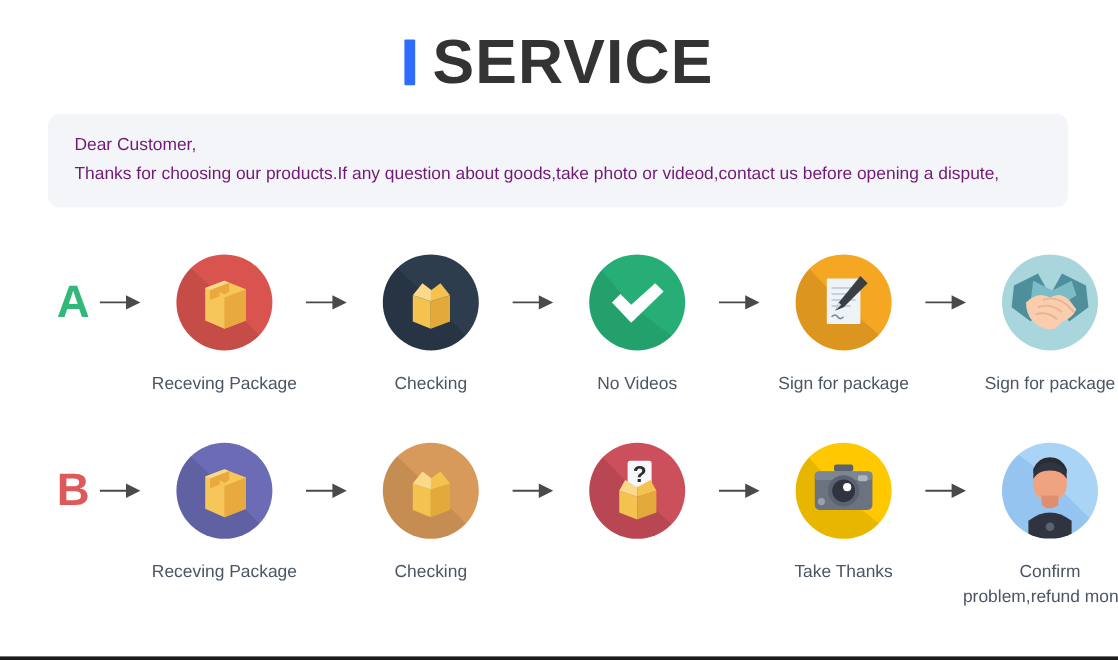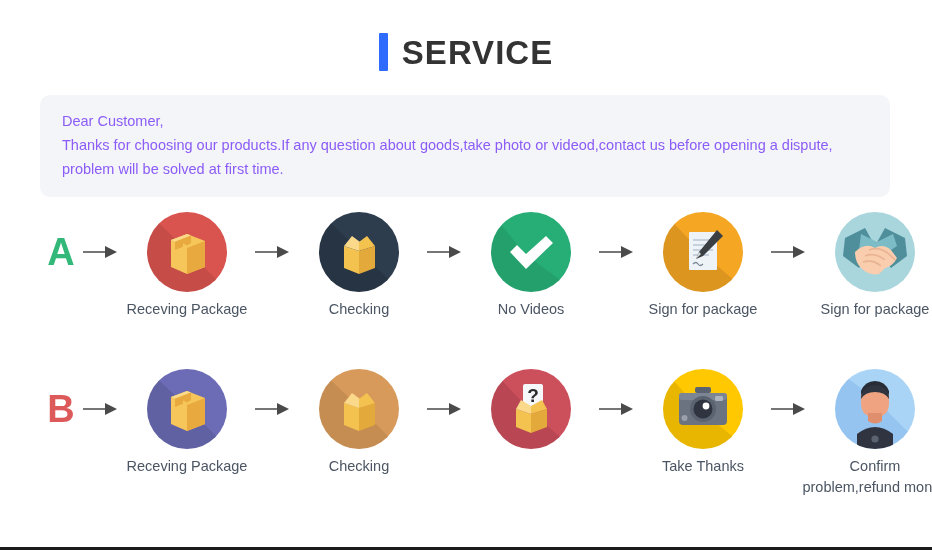--- a/index.html
+++ b/index.html
@@ -24,41 +24,41 @@
     padding-top: 24px;
     height: 56px;
   }
   .title-bar {
     width: 9px;
     height: 38px;
     background: #2f6bff;
     border-radius: 1px;
   }
   .title-text {
-    font-size: 33px;
+    font-size: 52px;
     font-weight: bold;
     color: #333333;
     letter-spacing: 1px;
     line-height: 1;
   }
 
   
   .notice {
     position: absolute;
     left: 40px;
     top: 95px;
     width: 850px;
     box-sizing: border-box;
     background: #f4f5f9;
     border-radius: 10px;
     padding: 14px 22px 16px 22px;
   }
   .notice-line {
     font-size: 14.5px;
-    color: #8b5cf6;
+    color: #701a75;
     line-height: 24px;
     white-space: nowrap;
   }
 
   
   .flow-row {
     position: absolute;
     left: 0;
     width: 932px;
     display: flex;
@@ -98,21 +98,21 @@
     align-items: center;
   }
   .icon-circle {
     width: 80px;
     height: 80px;
     border-radius: 50%;
     position: relative;
     overflow: hidden;
   }
   .step-label {
-    margin-top: 7px;
+    margin-top: 18px;
     font-size: 14.5px;
     color: #4b5563;
     text-align: center;
     line-height: 21px;
     width: 150px;
   }
 
   .bottom-band {
     position: absolute;
     left: 0;
@@ -126,21 +126,20 @@
 <body>
 
 <div class="title-wrap">
   <div class="title-bar"></div>
   <div class="title-text">SERVICE</div>
 </div>
 
 <div class="notice">
   <div class="notice-line">Dear Customer,</div>
   <div class="notice-line">Thanks for choosing our products.If any question about goods,take photo or videod,contact us before opening a dispute,</div>
-  <div class="notice-line">problem will be solved at first time.</div>
 </div>
 
 <div class="flow-row" id="row-a">
 
   <div class="row-letter letter-a">A</div>
 
   <div class="arrow">
     <svg width="36" height="16" viewBox="0 0 36 16">
         <path d="M0 7.2 L22 7.2 L22 2 L34 8 L22 14 L22 8.8 L0 8.8 Z" fill="#4a4a4a"></path>
       </svg>

